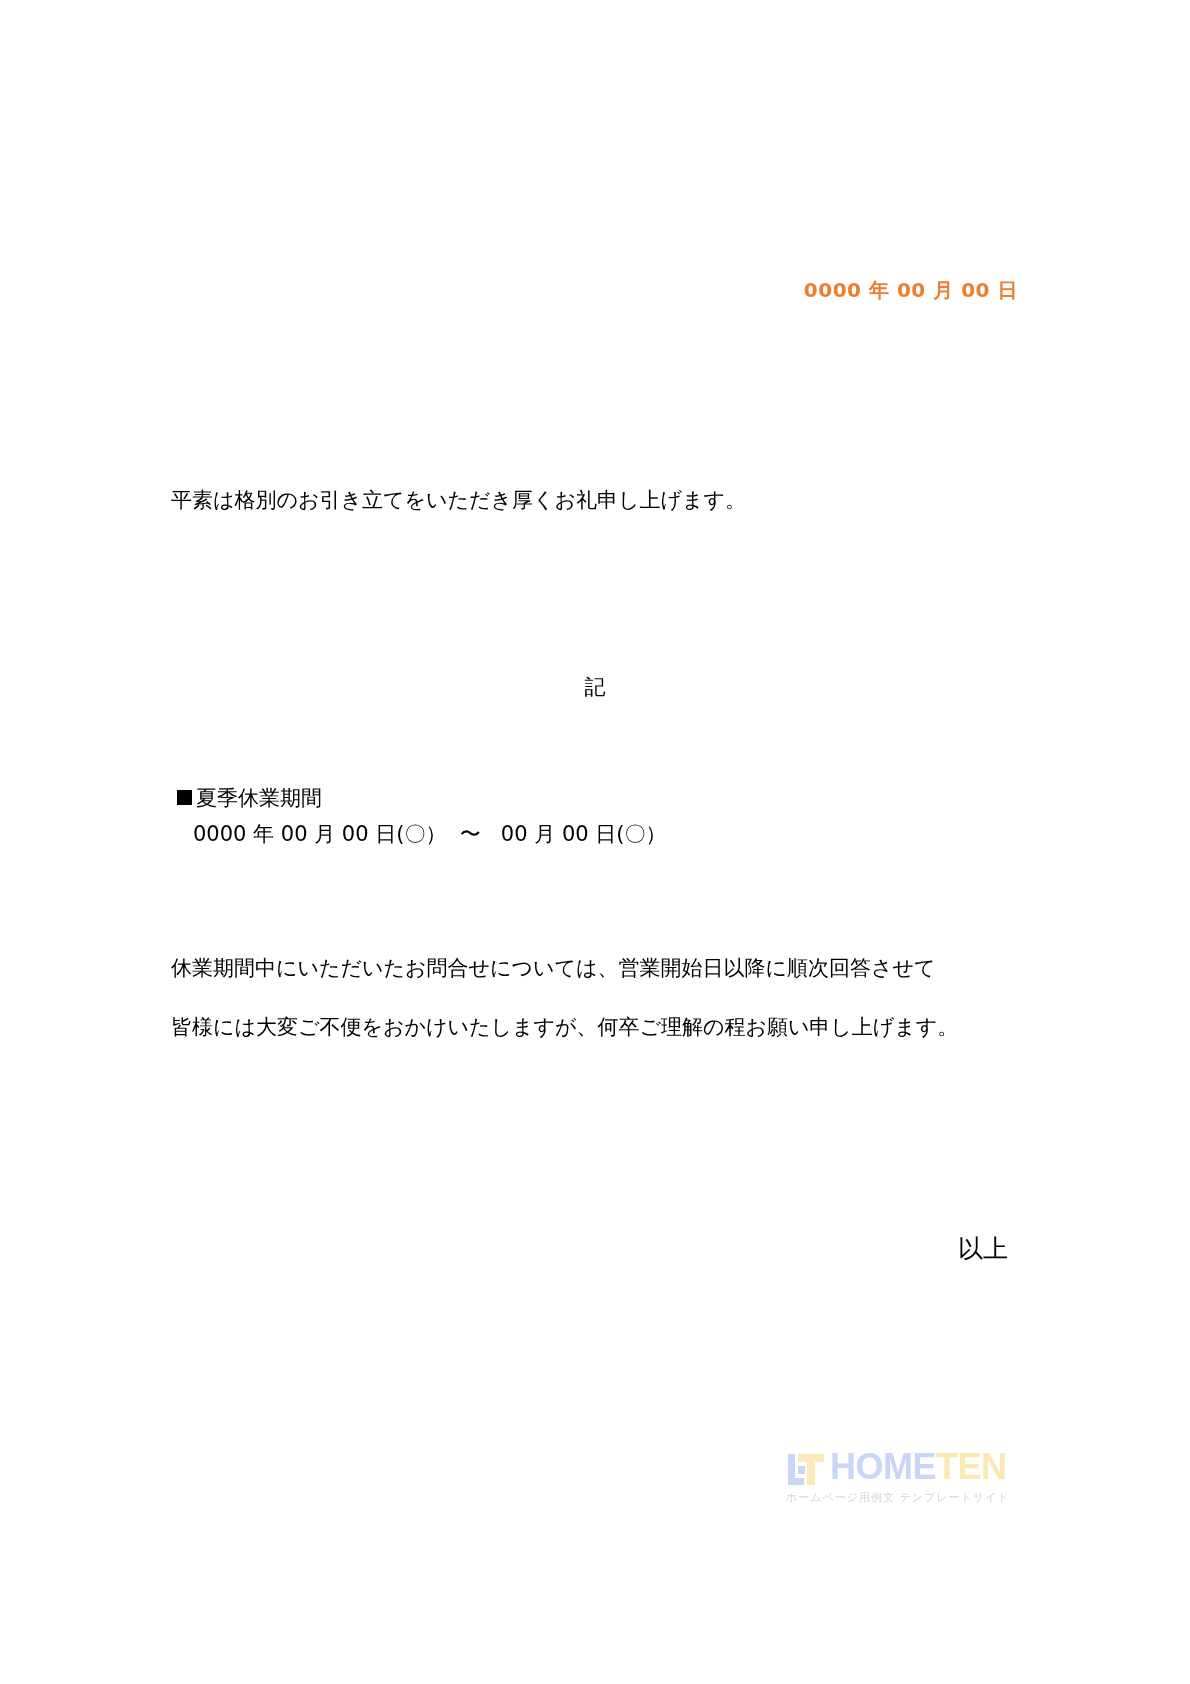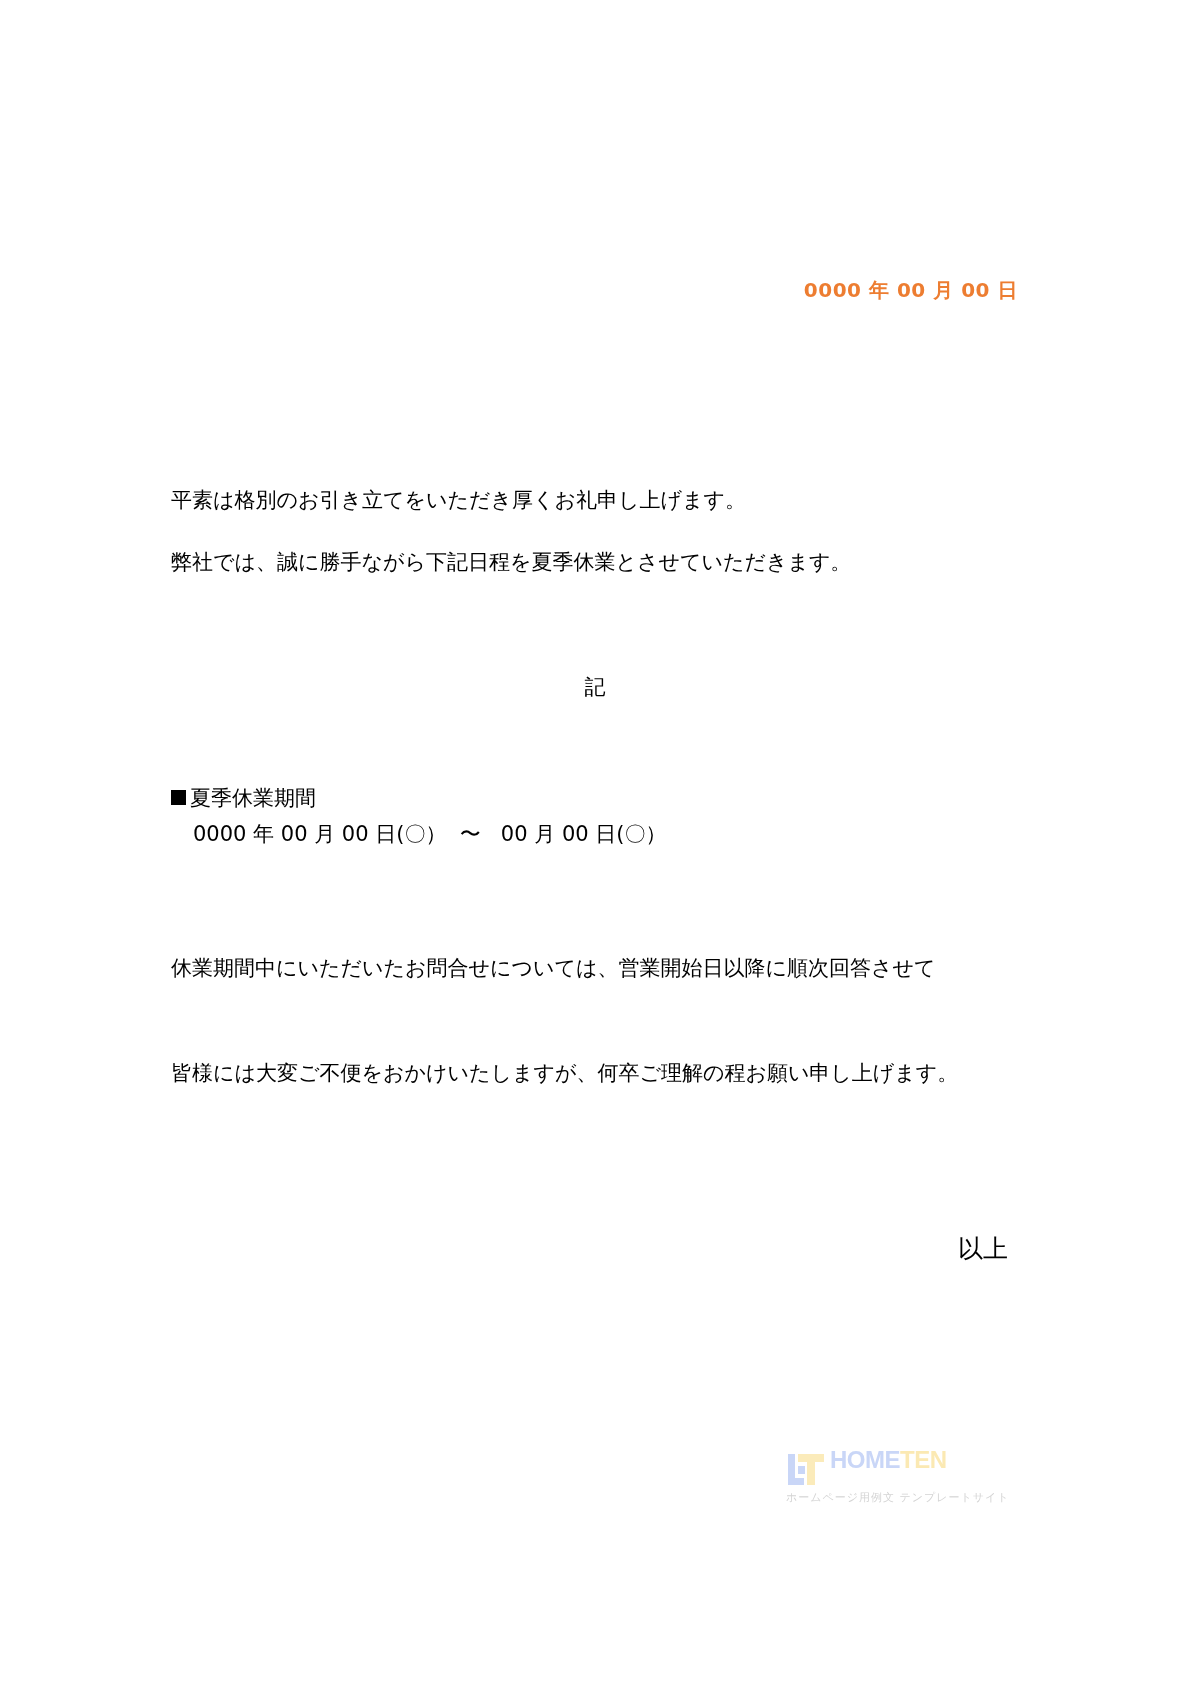--- a/index.html
+++ b/index.html
@@ -53,42 +53,42 @@
     .ki {
       position: absolute;
       left: 0;
       width: 1190px;
       top: 673px;
       text-align: center;
       font-size: 21px;
     }
     .section-head {
       position: absolute;
-      left: 171px;
+      left: 177px;
       top: 784px;
       font-size: 21px;
       white-space: nowrap;
     }
     .section-head .sq {
       display: inline-block;
       width: 15px;
       height: 15px;
       background: #000;
       margin-right: 4px;
       vertical-align: 0px;
     }
     .period {
       position: absolute;
       left: 193px;
       top: 820px;
       font-size: 21px;
       white-space: pre;
     }
     .p3 { top: 952px; }
-    .p4 { top: 1057px; }
+    .p4 { top: 1012px; font-family: Liberation Mono, monospace; }
     .closing {
       position: absolute;
       right: 182px;
       top: 1232px;
       font-size: 25px;
     }
     .logo {
       position: absolute;
       left: 786px;
       top: 1450px;
@@ -99,21 +99,21 @@
       position: absolute;
       left: 0;
       top: 2px;
       width: 40px;
       height: 34px;
     }
     .logo-text {
       position: absolute;
       left: 44px;
       top: -4px;
-      font-size: 24px;
+      font-size: 36px;
       font-weight: bold;
       font-family: "Liberation Sans", sans-serif;
       letter-spacing: -0.5px;
       white-space: nowrap;
     }
     .logo-home { color: #c9d6f7; }
     .logo-ten { color: #fbe9b3; }
     .logo-sub {
       position: absolute;
       left: 0;
@@ -127,21 +127,20 @@
 </head>
 <body>
 
 <div class="page">
 
   <div class="date">0000 年 00 月 00 日</div>
 
 
   <div class="para p1">平素は格別のお引き立てをいただき厚くお礼申し上げます。</div>
 
-  <div class="para p2">弊社では、誠に勝手ながら下記日程を夏季休業とさせていただきます。</div>
 
   <div class="ki">記</div>
 
   <div class="section-head">
     <span class="sq"></span><span>夏季休業期間</span>
   </div>
 
   <div class="period">0000 年 00 月 00 日(〇）  〜   00 月 00 日(〇）</div>
 
   <div class="para p3">

